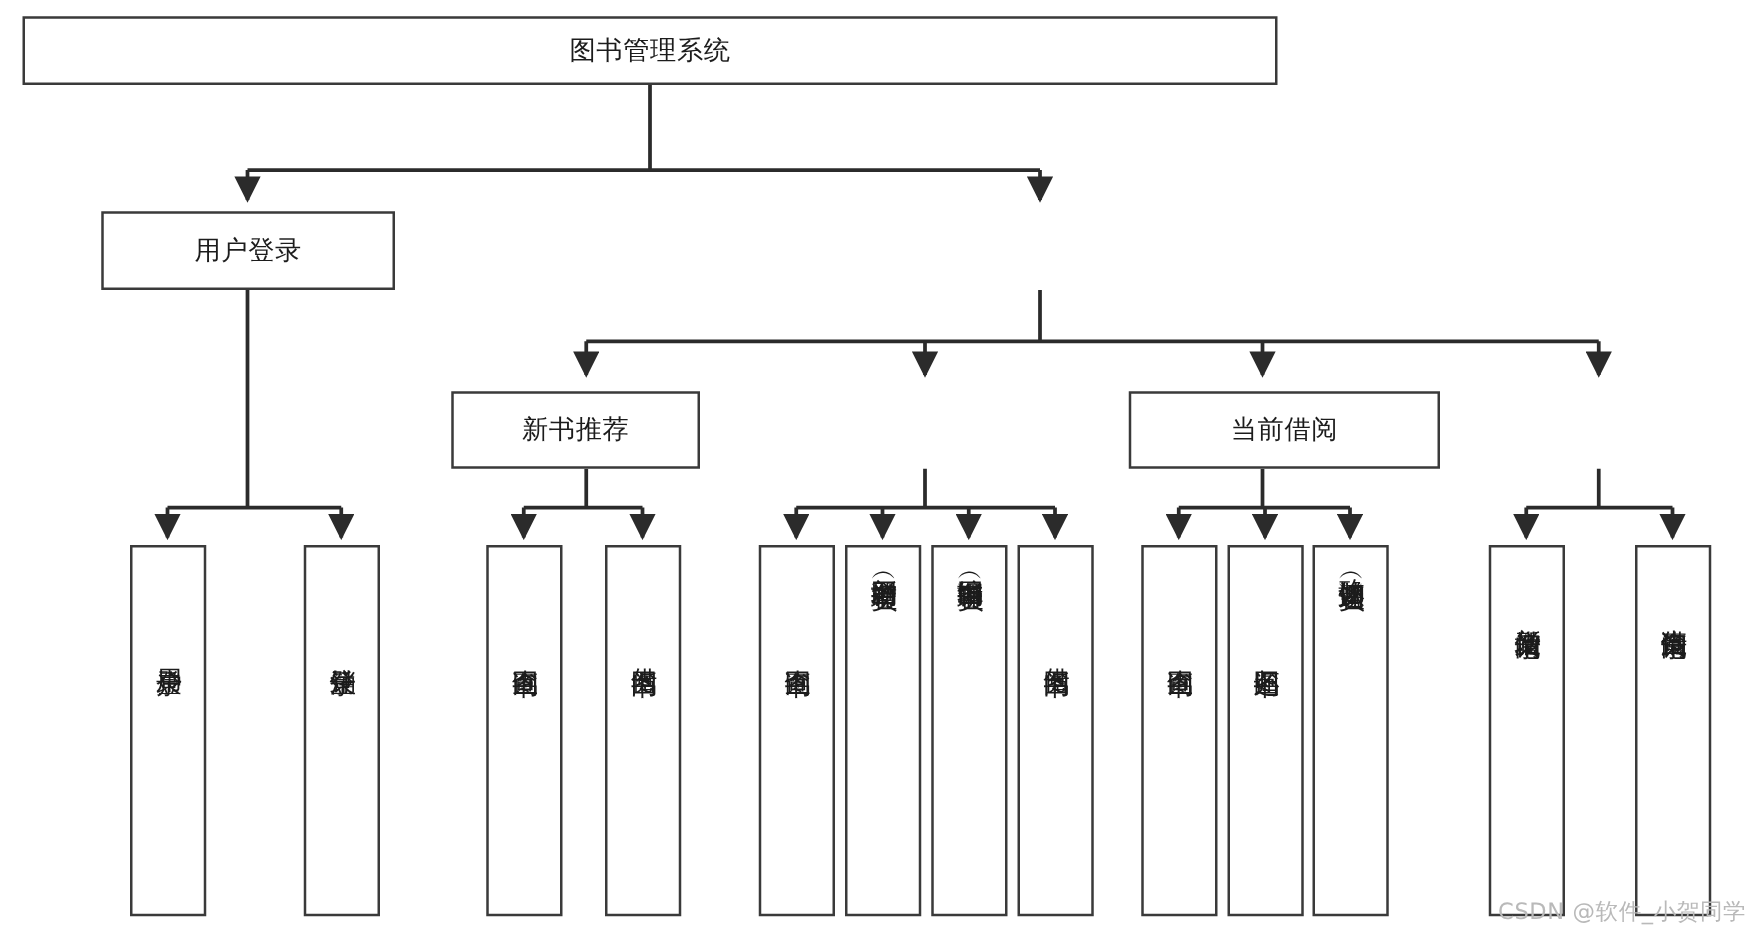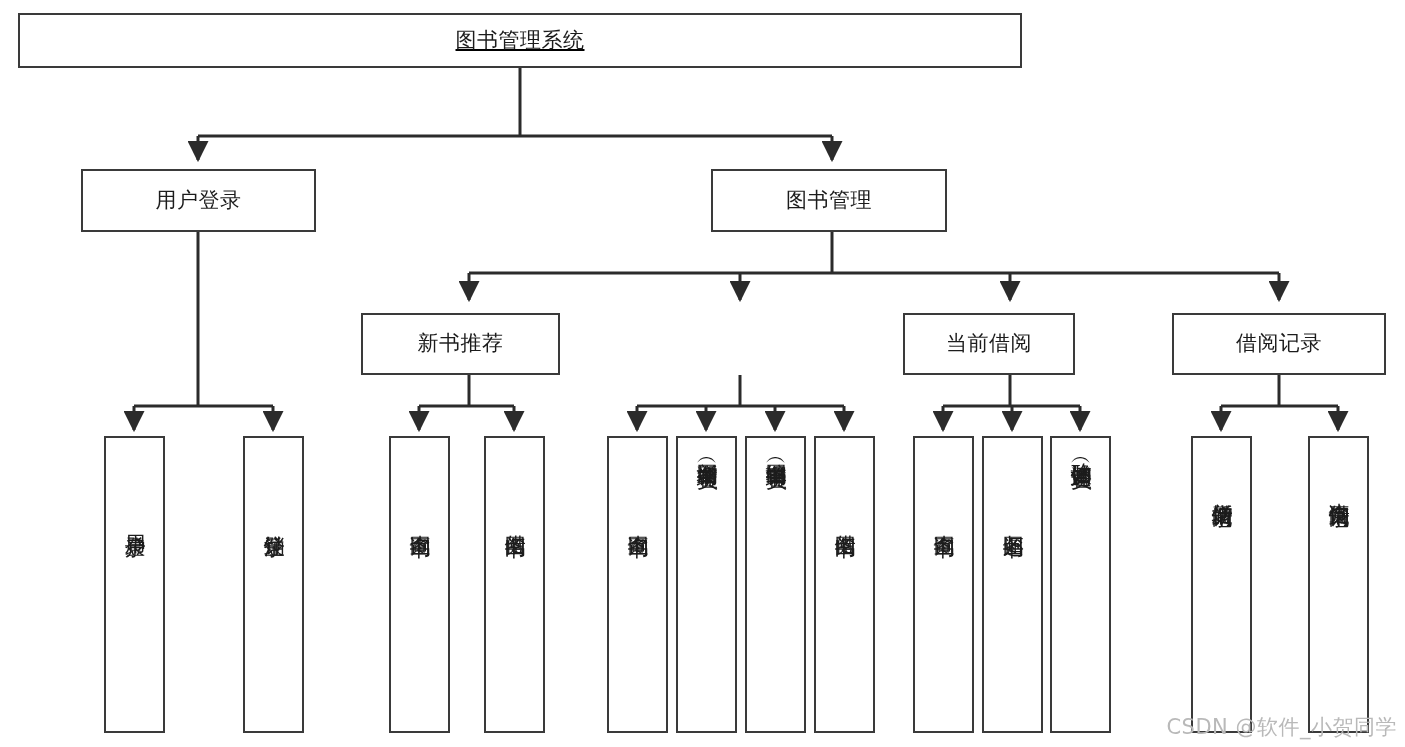--- a/index.html
+++ b/index.html
@@ -25,21 +25,20 @@
     position: absolute;
     box-sizing: border-box;
     background: #ffffff;
     border: 2px solid #3a3a3a;
     display: flex;
     align-items: center;
     justify-content: center;
   }
   .node-box.root {
     border-width: 2px;
-    text-decoration: underline;
   }
   .node-label-h {
     font-size: 21px;
     color: #1c1c1c;
     line-height: 1.2;
     letter-spacing: 0.5px;
     white-space: nowrap;
   }
   .node-label-v {
     font-size: 21px;
@@ -59,21 +58,21 @@
     left: 0;
     top: 0;
     width: 1405px;
     height: 747px;
     pointer-events: none;
   }
   .watermark {
     position: absolute;
     right: 8px;
     bottom: 6px;
-    font-size: 21px;
+    font-size: 18px;
     color: #b9b9b9;
     white-space: nowrap;
     letter-spacing: 0.5px;
   }
 </style>
 </head>
 <body>
 
 <div id="diagram-root">
 
@@ -128,36 +127,30 @@
   </svg>
 
   <div class="node-box root" style="left:18px; top:13px; width:1004px; height:55px;">
     <span class="node-label-h">图书管理系统</span>
   </div>
 
   <div class="node-box" style="left:81px; top:169px; width:235px; height:63px;">
     <span class="node-label-h">用户登录</span>
   </div>
 
-  <div class="node-box" style="left:711px; top:169px; width:236px; height:63px;">
-    <span class="node-label-h">图书管理</span>
-  </div>
 
   <div class="node-box" style="left:361px; top:313px; width:199px; height:62px;">
     <span class="node-label-h">新书推荐</span>
   </div>
 
 
-  <div class="node-box" style="left:903px; top:313px; width:172px; height:62px;">
+  <div class="node-box" style="left:903px; top:313px; width:249px; height:62px;">
     <span class="node-label-h">当前借阅</span>
   </div>
 
-  <div class="node-box" style="left:1172px; top:313px; width:214px; height:62px;">
-    <span class="node-label-h">借阅记录</span>
-  </div>
 
   <div class="node-box leaf-box" style="left:104px; top:436px; width:61px; height:297px; padding-top:80px;">
     <span class="node-label-v">用户登录</span>
   </div>
   <div class="node-box leaf-box" style="left:243px; top:436px; width:61px; height:297px; padding-top:80px;">
     <span class="node-label-v">注销登录</span>
   </div>
 
   <div class="node-box leaf-box" style="left:389px; top:436px; width:61px; height:297px; padding-top:80px;">
     <span class="node-label-v">查询图书</span>

